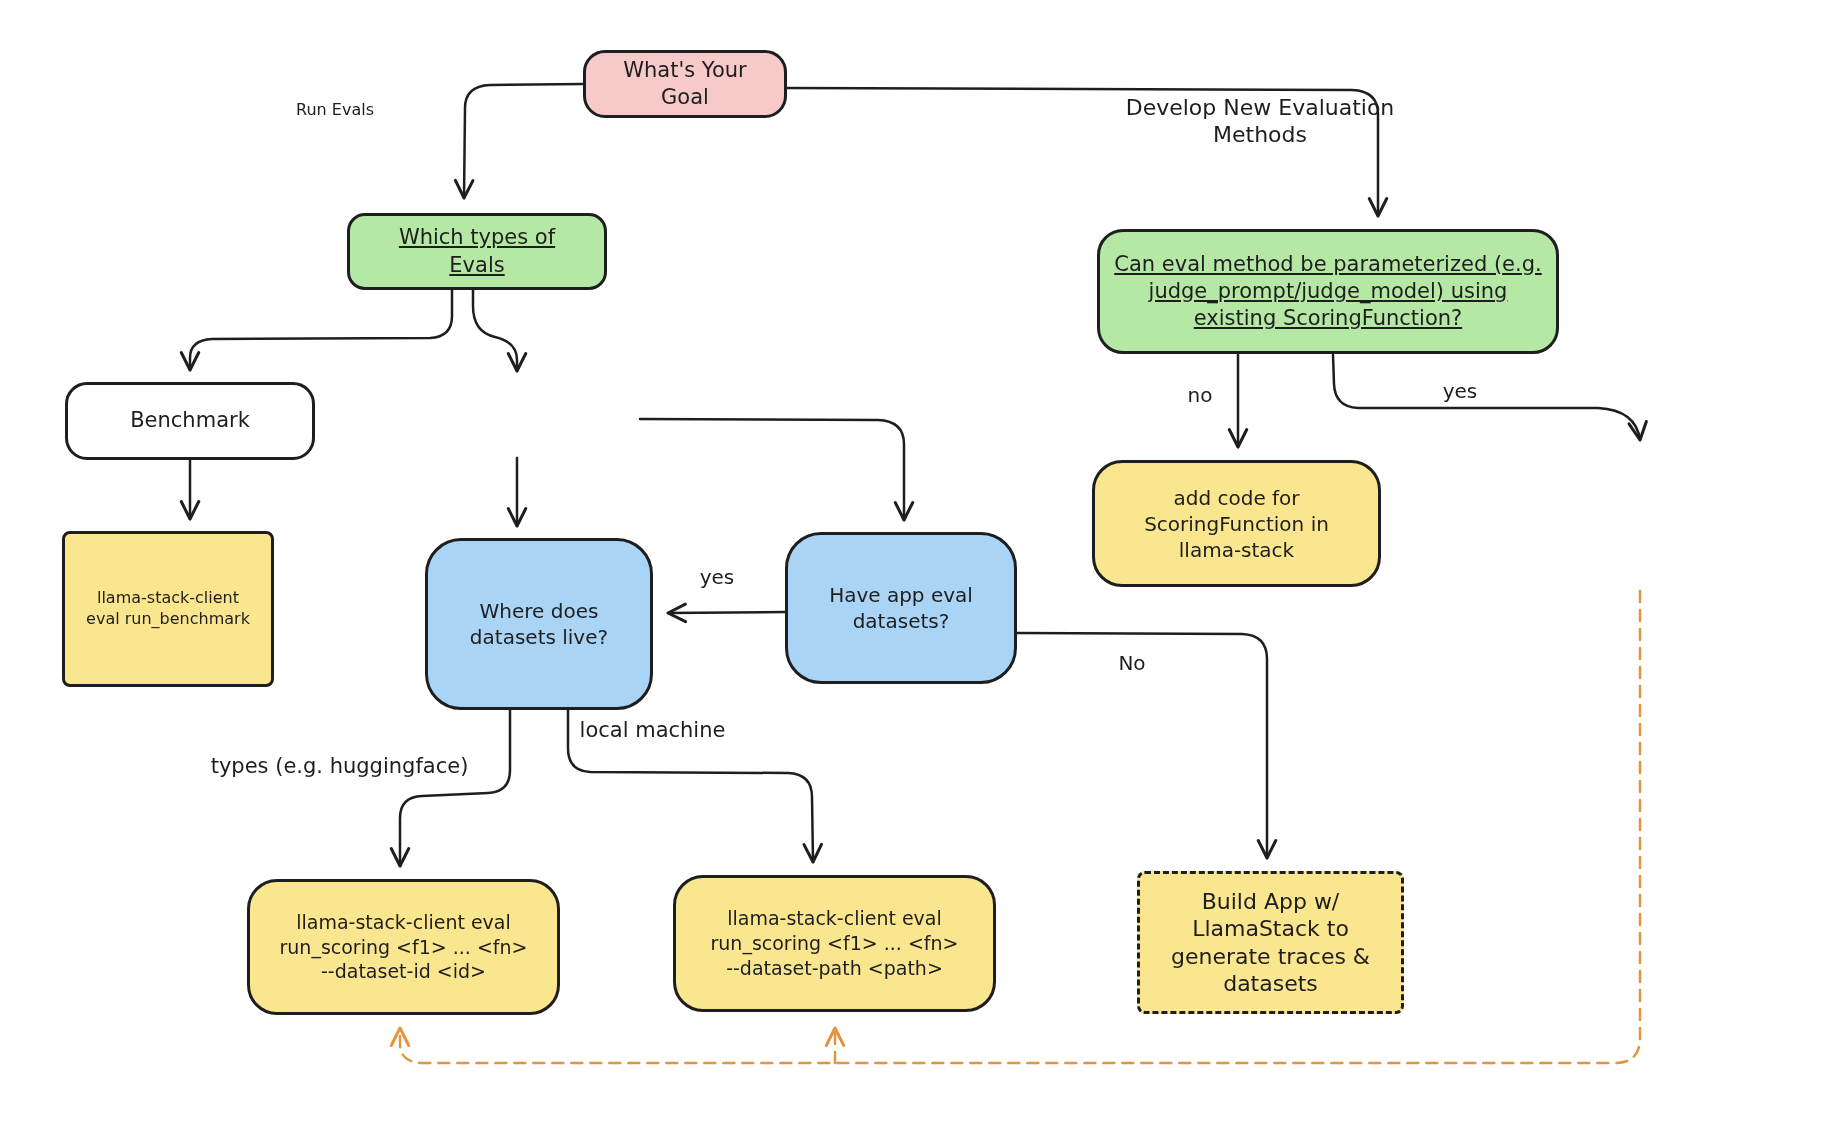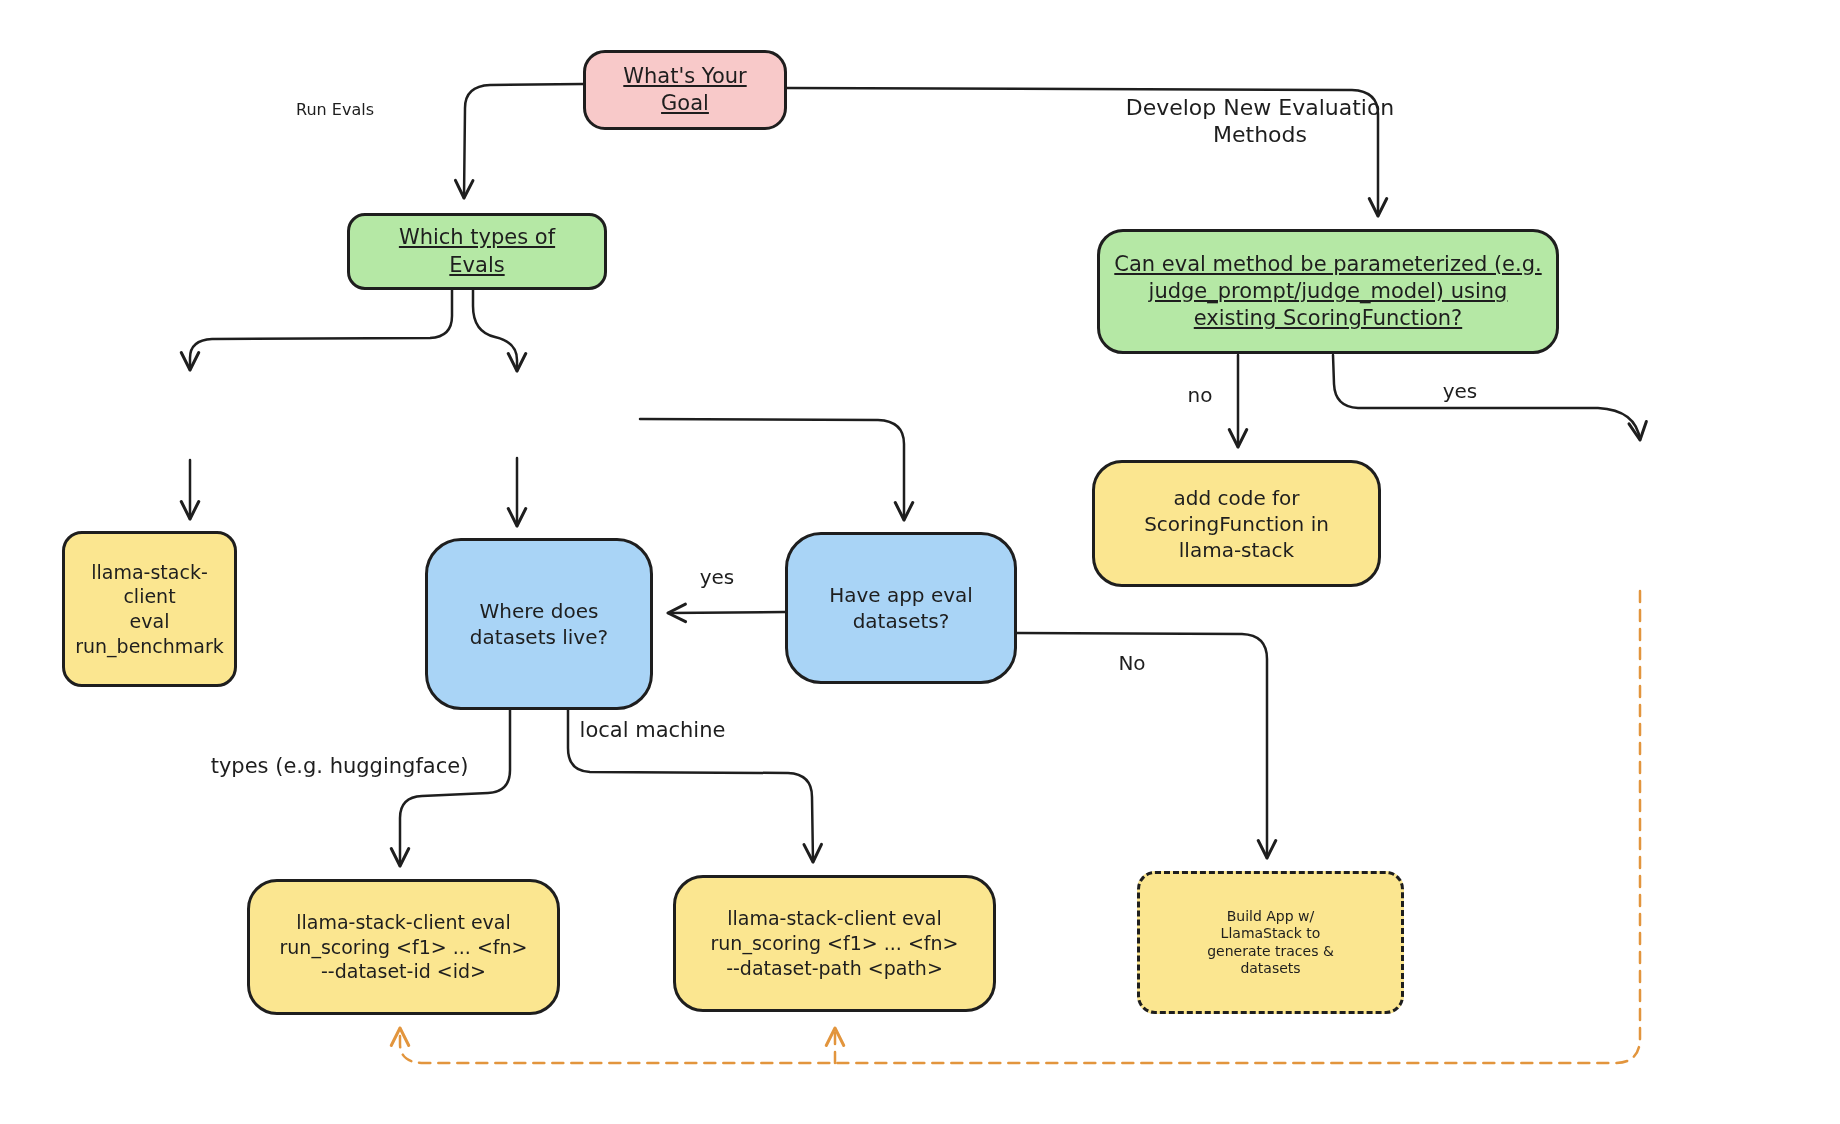--- a/index.html
+++ b/index.html
@@ -52,29 +52,30 @@
       <path d="M 568 710 L 568 748 Q 568 771 590 772 L 788 773 Q 812 774 812 797 L 813 862" marker-end="url(#ah)"></path>
       <path d="M 1238 355 L 1238 447" marker-end="url(#ah)"></path>
       <path d="M 1333 355 L 1334 384 Q 1335 407 1358 408 L 1598 408 Q 1636 410 1640 440" marker-end="url(#ah)"></path>
     </g>
     <g fill="none" stroke="#e2953d" stroke-width="2.5" stroke-linecap="round" stroke-linejoin="round" stroke-dasharray="11 8">
       <path d="M 1640 591 L 1640 1038 Q 1640 1063 1615 1063 L 424 1063 Q 400 1063 400 1044 L 400 1028" marker-end="url(#aho)"></path>
       <path d="M 835 1063 L 835 1028" marker-end="url(#aho)"></path>
     </g>
   </svg>
 
-  <div class="node pink" style="left:583px;top:50px;width:204px;height:80px;border-radius:22px;font-size:21px;text-decoration:underline;">What's Your
+  <div class="node pink" style="left:583px;top:50px;width:204px;height:68px;border-radius:22px;font-size:21px;">What's Your
 Goal</div>
 
   <div class="node green" style="left:347px;top:213px;width:260px;height:77px;border-radius:18px;font-size:21px;">Which types of
 Evals</div>
 
+  <div class="node white" style="left:65px;top:382px;width:250px;height:78px;border-radius:22px;font-size:21px;">Benchmark</div>
 
 
-  <div class="node yellow" style="left:62px;top:531px;width:175px;height:156px;border-radius:20px;font-size:19px;">llama-stack-client
+  <div class="node yellow" style="left:62px;top:531px;width:212px;height:156px;border-radius:8px;font-size:16px;">llama-stack-client
 eval run_benchmark</div>
 
   <div class="node blue" style="left:425px;top:538px;width:228px;height:172px;border-radius:36px;">Where does
 datasets live?</div>
 
   <div class="node blue" style="left:785px;top:532px;width:232px;height:152px;border-radius:36px;">Have app eval
 datasets?</div>
 
   <div class="node green" style="left:1097px;top:229px;width:462px;height:125px;border-radius:26px;font-size:21px;">Can eval method be parameterized (e.g.
 judge_prompt/judge_model) using
@@ -86,21 +87,21 @@
 
 
   <div class="node yellow" style="left:247px;top:879px;width:313px;height:136px;border-radius:30px;font-size:19px;">llama-stack-client eval
 run_scoring &lt;f1&gt; ... &lt;fn&gt;
 --dataset-id &lt;id&gt;</div>
 
   <div class="node yellow" style="left:673px;top:875px;width:323px;height:137px;border-radius:30px;font-size:19px;">llama-stack-client eval
 run_scoring &lt;f1&gt; ... &lt;fn&gt;
 --dataset-path &lt;path&gt;</div>
 
-  <div class="node yellow dashedge" style="left:1137px;top:871px;width:267px;height:143px;border-radius:18px;font-size:14px;line-height:1.25;">Build App w/
+  <div class="node yellow dashedge" style="left:1137px;top:871px;width:267px;height:143px;border-radius:8px;font-size:22px;line-height:1.25;">Build App w/
 LlamaStack to
 generate traces &amp;
 datasets</div>
 
   <div class="elabel" style="left:260px;top:93px;width:150px;height:34px;font-size:16px;">Run Evals</div>
 
   <div class="elabel" style="left:1090px;top:90px;width:340px;height:62px;font-size:22px;">Develop New Evaluation
 Methods</div>
 
   <div class="elabel" style="left:690px;top:562px;width:54px;height:30px;font-size:20px;">yes</div>

